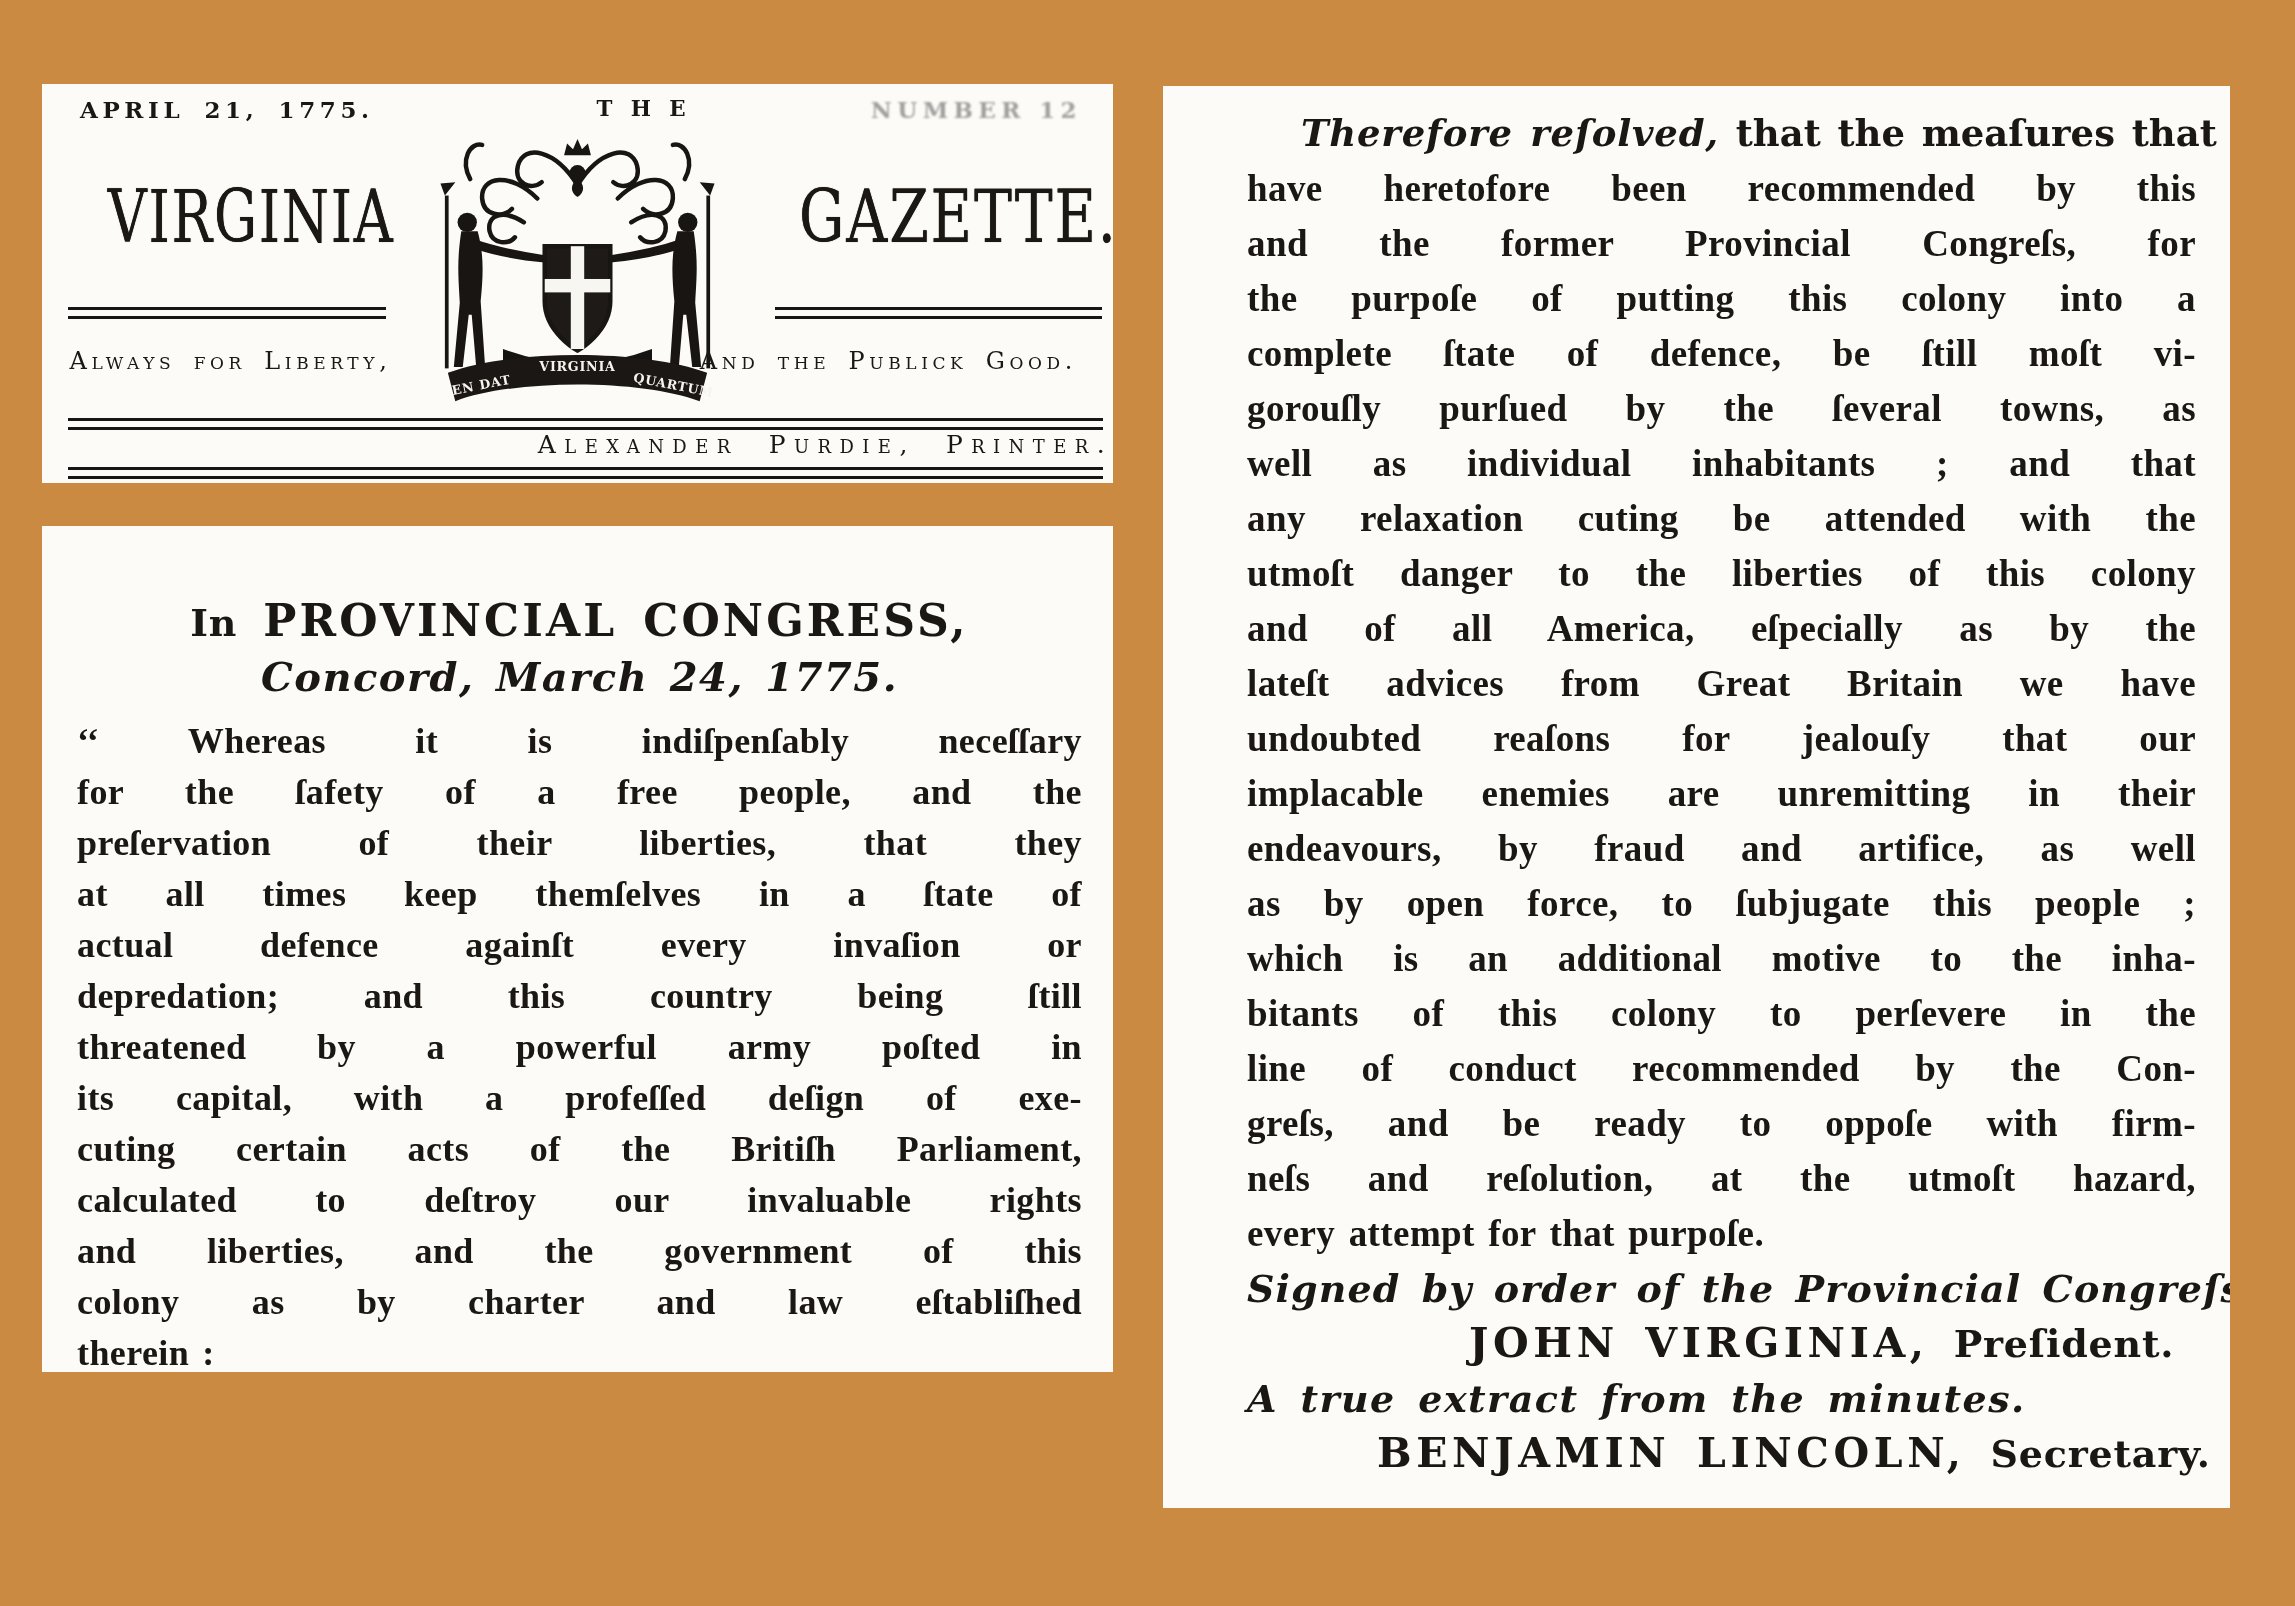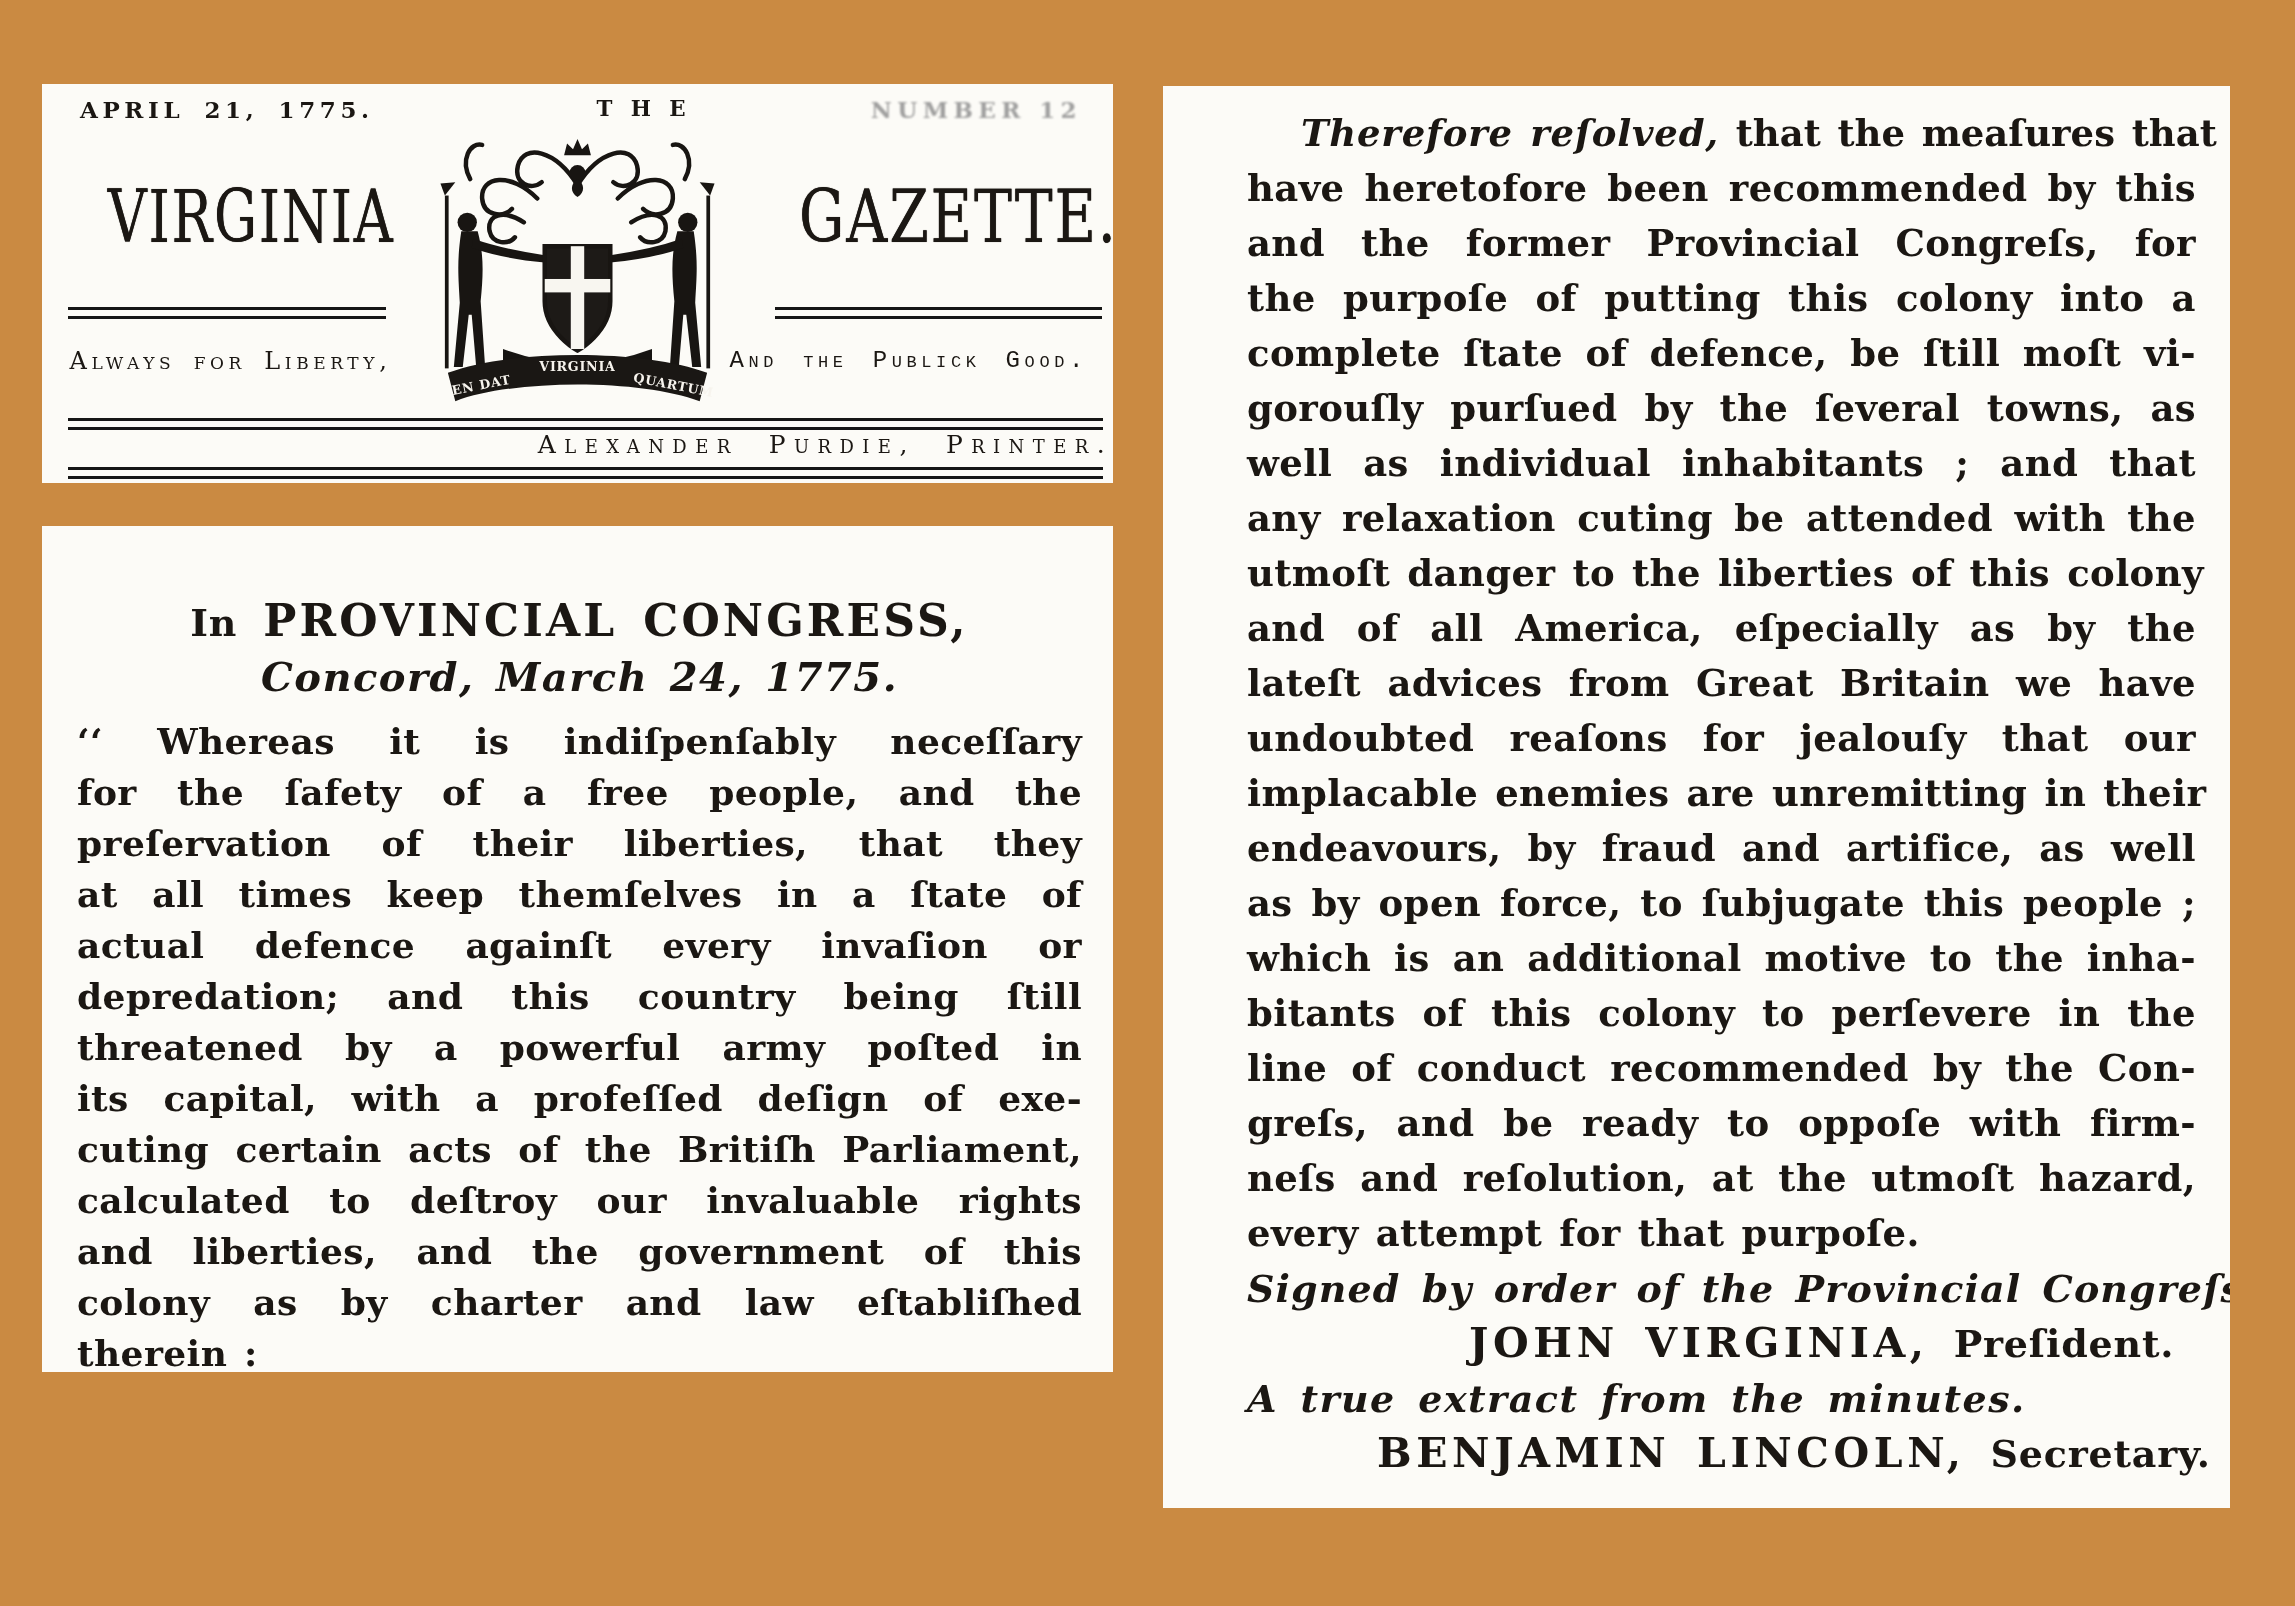--- a/index.html
+++ b/index.html
@@ -23,28 +23,29 @@
   .mh-title{position:absolute;top:90px;text-align:center;font-size:73px;letter-spacing:2.3px;white-space:nowrap;text-shadow:0 0 0.8px #1b1713;}
   #mh-title-left{left:23px;width:329px;transform:scaleX(.74);transform-origin:center;}
   #mh-title-right{left:721px;width:327px;transform:scaleX(.78);transform-origin:center;}
   .rule2{position:absolute;height:6.1px;border-top:3.8px solid #161616;border-bottom:3.1px solid #161616;}
   #rule-flank-left{left:26px;top:223px;width:318px;}
   #rule-flank-right{left:733px;top:223px;width:327px;}
   #rule-mid{left:26px;top:334px;width:1035px;}
   #rule-bottom{left:26px;top:383px;width:1035px;}
   .mh-motto{position:absolute;top:263px;font-size:24px;font-variant:small-caps;letter-spacing:4.6px;word-spacing:6.1px;font-weight:500;}
   #motto-left{left:27.5px;}
-  #motto-right{right:25px;font-family:Liberation Mono, monospace;}
+  #motto-right{right:36px;}
   .mh-printer{position:absolute;left:0;right:0;top:346px;text-align:right;font-size:25px;font-variant:small-caps;letter-spacing:8.4px;word-spacing:13.8px;font-weight:500;}
   #crest{position:absolute;left:348px;top:43px;width:375px;height:298px;}
 
   
   .body-lines .tl{
     text-align:justify;text-align-last:justify;
     white-space:nowrap;
+    font-family:Liberation Serif, serif;
   }
   .body-lines .tl.last{text-align-last:left;}
   #left-article .inner{padding:67px 31px 0 35px;}
   #left-article .body-lines .tl{font-size:36px;font-weight:bold;line-height:51px;letter-spacing:0.4px;word-spacing:3.8px;}
   .heading{text-align:center;font-size:44px;font-weight:bold;letter-spacing:3.1px;word-spacing:7.7px;line-height:55px;}
   .heading .lead{font-size:38px;letter-spacing:0.8px;}
   .dateline{text-align:center;font-size:40px;font-weight:bold;font-style:italic;letter-spacing:1.5px;word-spacing:6.1px;line-height:54px;margin-bottom:12.2px;}
 
   #right-article .inner{padding:20px 34px 0 84px;}
   #right-article .tl{font-size:37px;font-weight:bold;line-height:55px;letter-spacing:0.4px;word-spacing:3.8px;}

